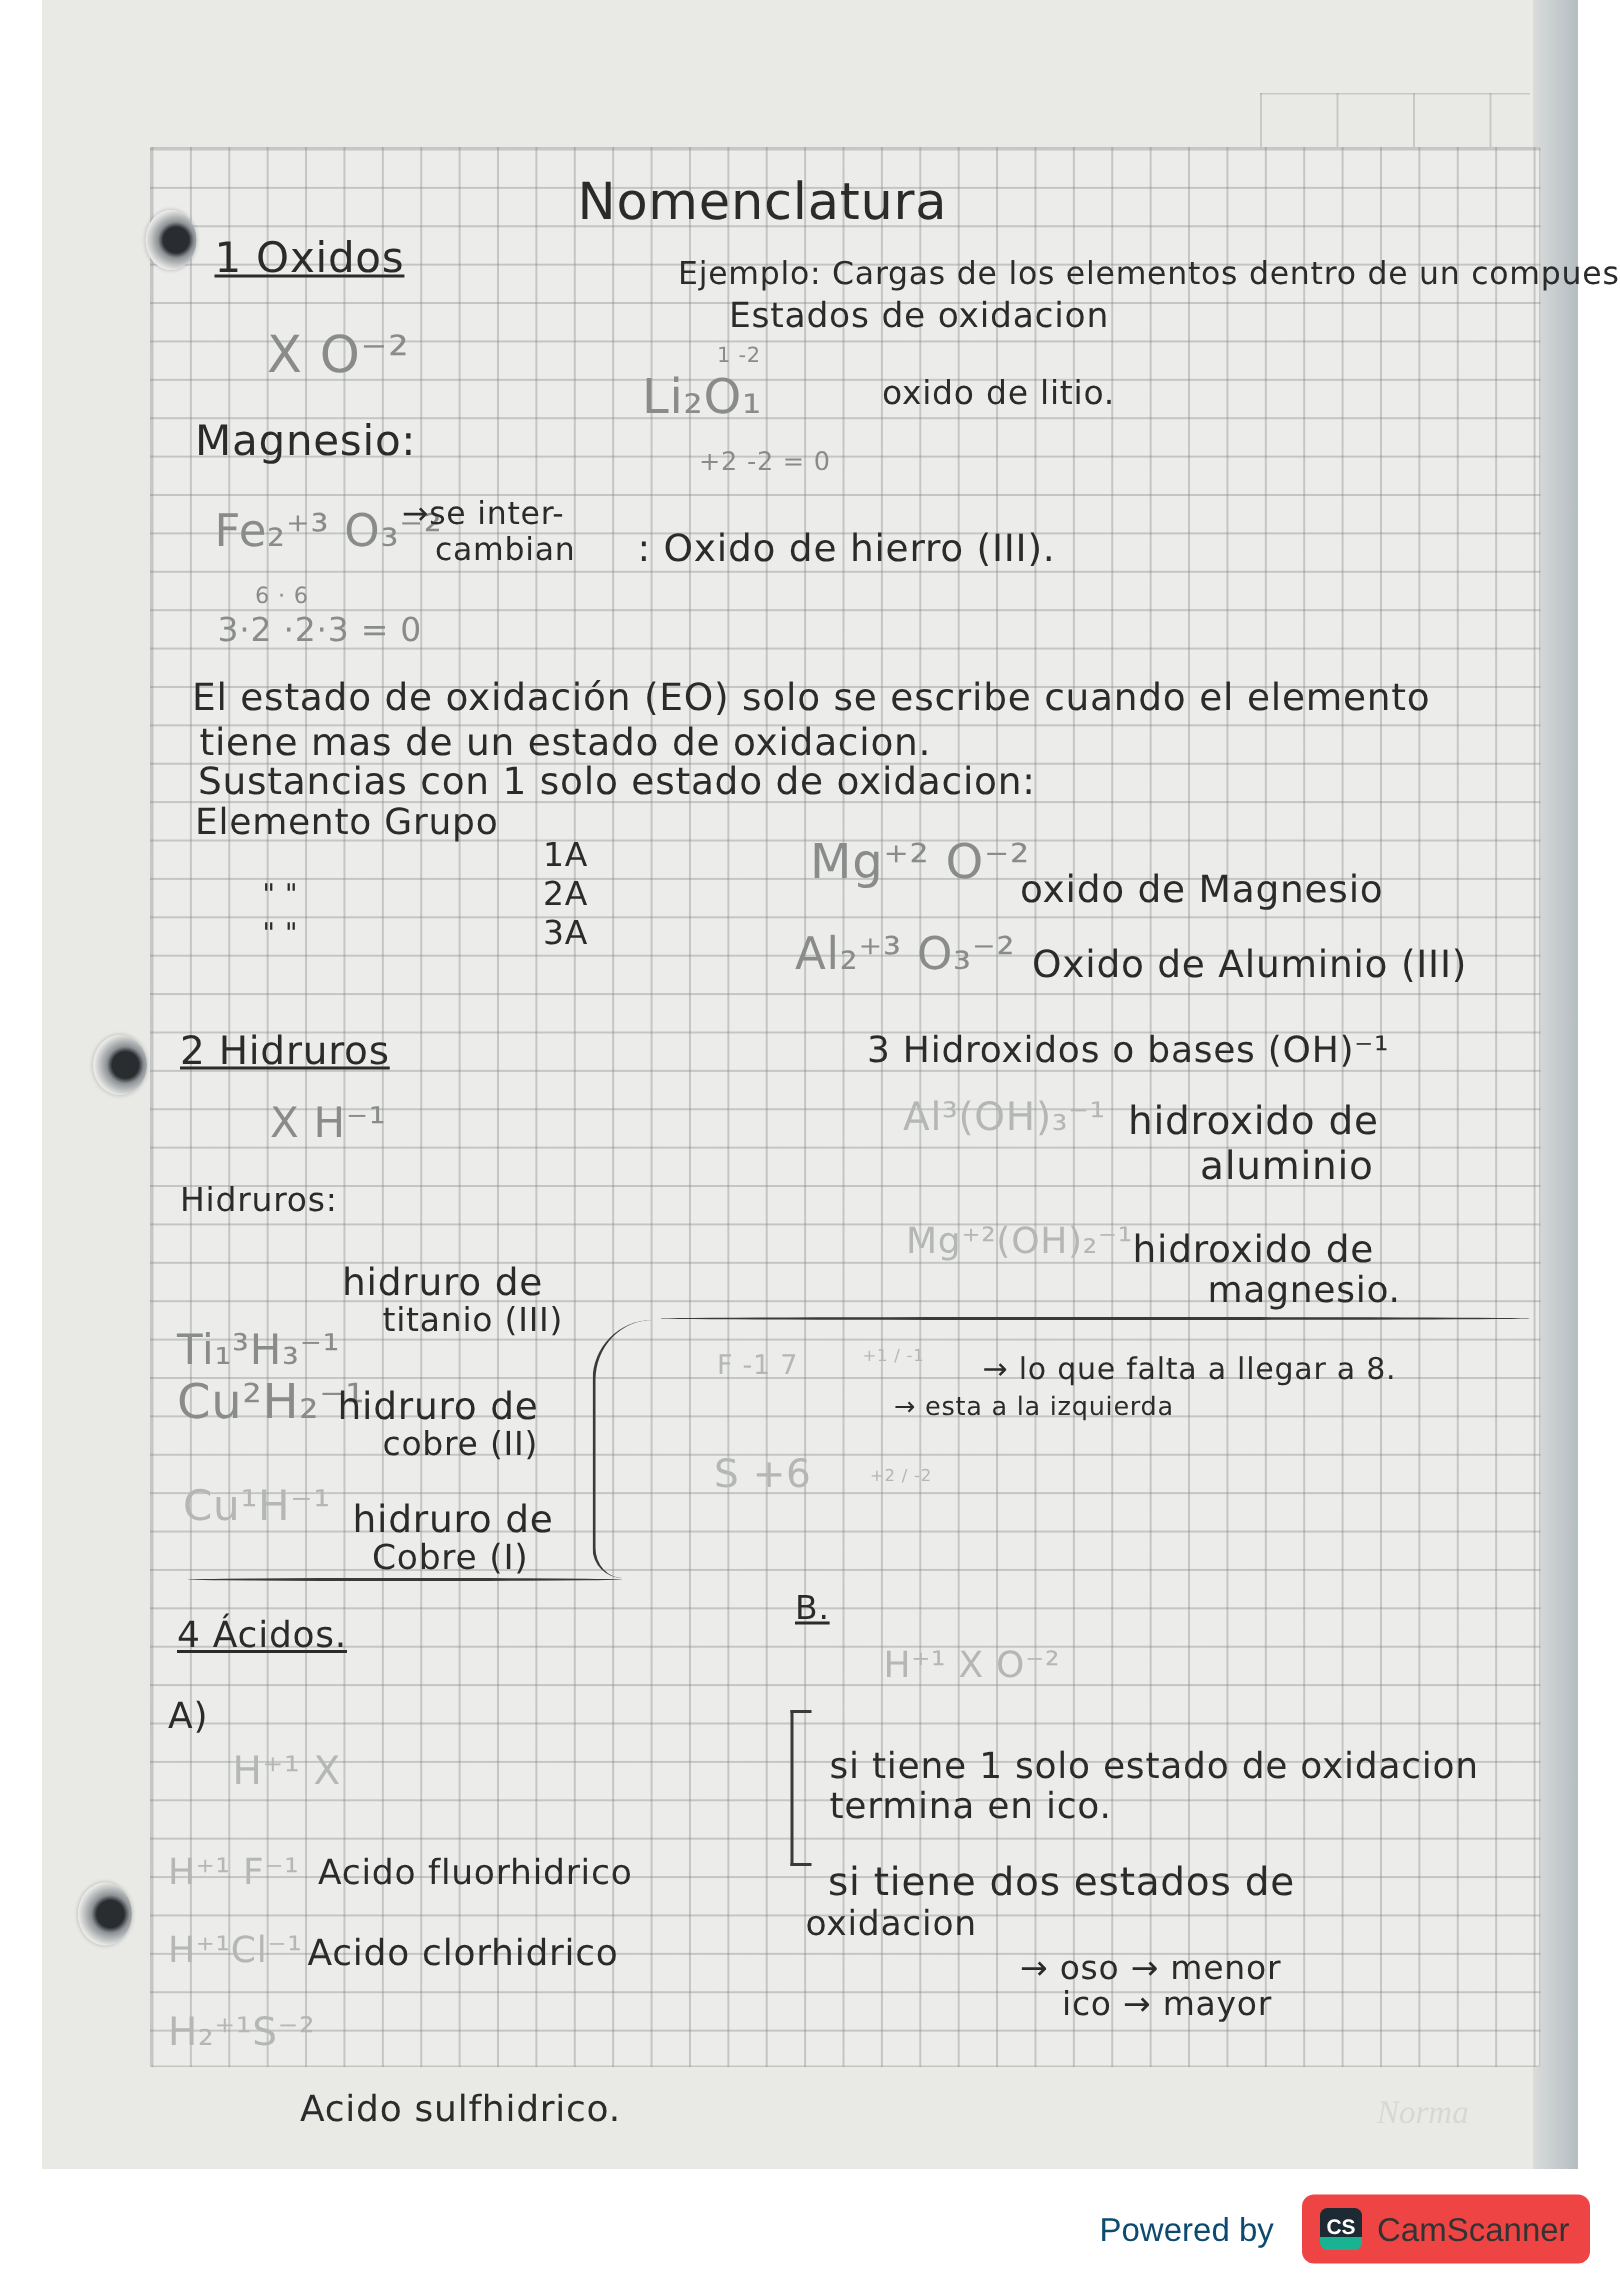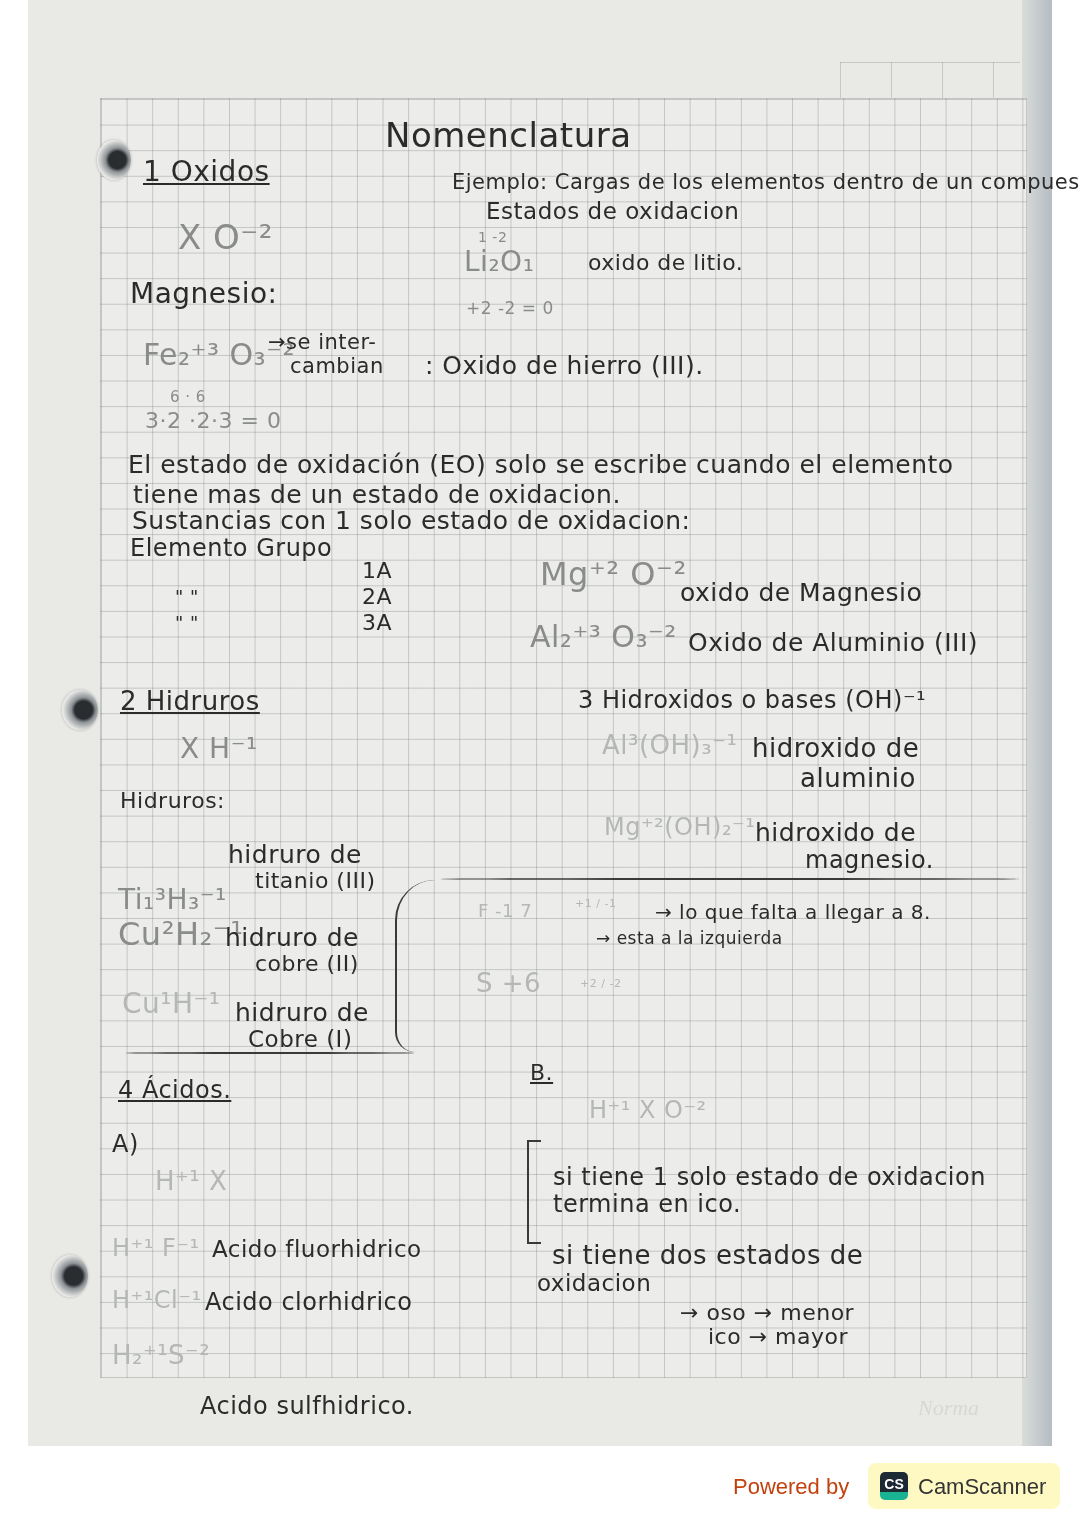--- a/index.html
+++ b/index.html
@@ -14,22 +14,22 @@
     background-size:25.6px 25.6px; border:1px solid rgba(120,125,125,0.35); }
   .grid-top { position:absolute; left:840px; top:62px; width:180px; height:36px;
     background-image:linear-gradient(to right, rgba(120,125,125,0.3) 1px, transparent 1px);
     background-size:51px 36px; border-top:1px solid rgba(120,125,125,0.3); }
   .hole { position:absolute; border-radius:50%; background:radial-gradient(circle at 60% 50%, #2a2d30 0 30%, #8d9296 42%, #e8e9e6 70%); box-shadow:0 0 3px rgba(0,0,0,0.25); }
   .h { position:absolute; font-family:"DejaVu Sans", sans-serif; color:#2b2b2b; white-space:nowrap; line-height:1; letter-spacing:0.5px; }
   .pencil { color:#8a8c8c; }
   .faint { color:#b4b7b6; }
   .u { text-decoration:underline; }
   .brace { position:absolute; border:2px solid #3a3a3a; }
-  .powered { position:absolute; left:733px; top:1474px; font-family:"Liberation Sans", sans-serif; font-size:22px; color:#c2410c; }
-  .badge { position:absolute; left:868px; top:1463px; width:192px; height:46px; background:#fef9c3; border-radius:8px; }
+  .powered { position:absolute; left:733px; top:1474px; font-family:"Liberation Sans", sans-serif; font-size:22px; color:#0c4a6e; }
+  .badge { position:absolute; left:868px; top:1463px; width:192px; height:46px; background:#ef4444; border-radius:8px; }
   .cs-logo { position:absolute; left:12px; top:9px; width:28px; height:28px; border-radius:5px; background:linear-gradient(180deg,#1d2a33 0 70%,#19b394 70%); color:#fff; font-family:"Liberation Sans", sans-serif; font-weight:bold; font-size:14px; text-align:center; line-height:24px; }
   .cs-name { position:absolute; left:50px; top:11px; font-family:"Liberation Sans", sans-serif; font-size:22px; color:#333; }
   .watermark { position:absolute; left:918px; top:1395px; font-family:"Liberation Serif", serif; font-style:italic; font-size:22px; color:#d6d8d6; }
 </style>
 </head>
 <body>
 
 <div class="paper"></div>
 <div class="paper-edge"></div>
 <div class="grid-top"></div>
@@ -47,21 +47,21 @@
 <div class="h pencil" style="left:143px;top:340px;font-size:30px;">Fe₂⁺³ O₃⁻²</div>
 <div class="h" style="left:268px;top:332px;font-size:21px;">→se inter-</div>
 <div class="h" style="left:290px;top:356px;font-size:21px;">cambian</div>
 <div class="h pencil" style="left:170px;top:390px;font-size:15px;">6   · 6</div>
 <div class="h pencil" style="left:145px;top:410px;font-size:22px;">3·2 ·2·3 = 0</div>
 <div class="h" style="left:425px;top:353px;font-size:25px;">: Oxido de hierro (III).</div>
 
 <div class="h" style="left:452px;top:172px;font-size:21px;">Ejemplo: Cargas de los elementos dentro de un compuesto</div>
 <div class="h" style="left:486px;top:200px;font-size:23px;">Estados de oxidacion</div>
 <div class="h pencil" style="left:478px;top:230px;font-size:14px;text-align:right;">1   -2</div>
-<div class="h pencil" style="left:464px;top:248px;font-size:28px;">Li₂O₁</div>
+<div class="h pencil" style="left:428px;top:248px;font-size:32px;">Li₂O₁</div>
 <div class="h" style="left:588px;top:252px;font-size:22px;">oxido de litio.</div>
 <div class="h pencil" style="left:466px;top:300px;font-size:17px;">+2 -2 = 0</div>
 
 <div class="h" style="left:128px;top:452px;font-size:25px;">El estado de oxidación (EO) solo se escribe cuando el elemento</div>
 <div class="h" style="left:133px;top:482px;font-size:25px;">tiene mas de un estado de oxidacion.</div>
 <div class="h" style="left:132px;top:508px;font-size:25px;">Sustancias con 1 solo estado de oxidacion:</div>
 
 <div class="h" style="left:130px;top:536px;font-size:24px;text-align:center;">Elemento  Grupo</div>
 <div class="h" style="left:362px;top:560px;font-size:22px;">1A</div>
 <div class="h" style="left:175px;top:588px;font-size:18px;">"            "</div>

